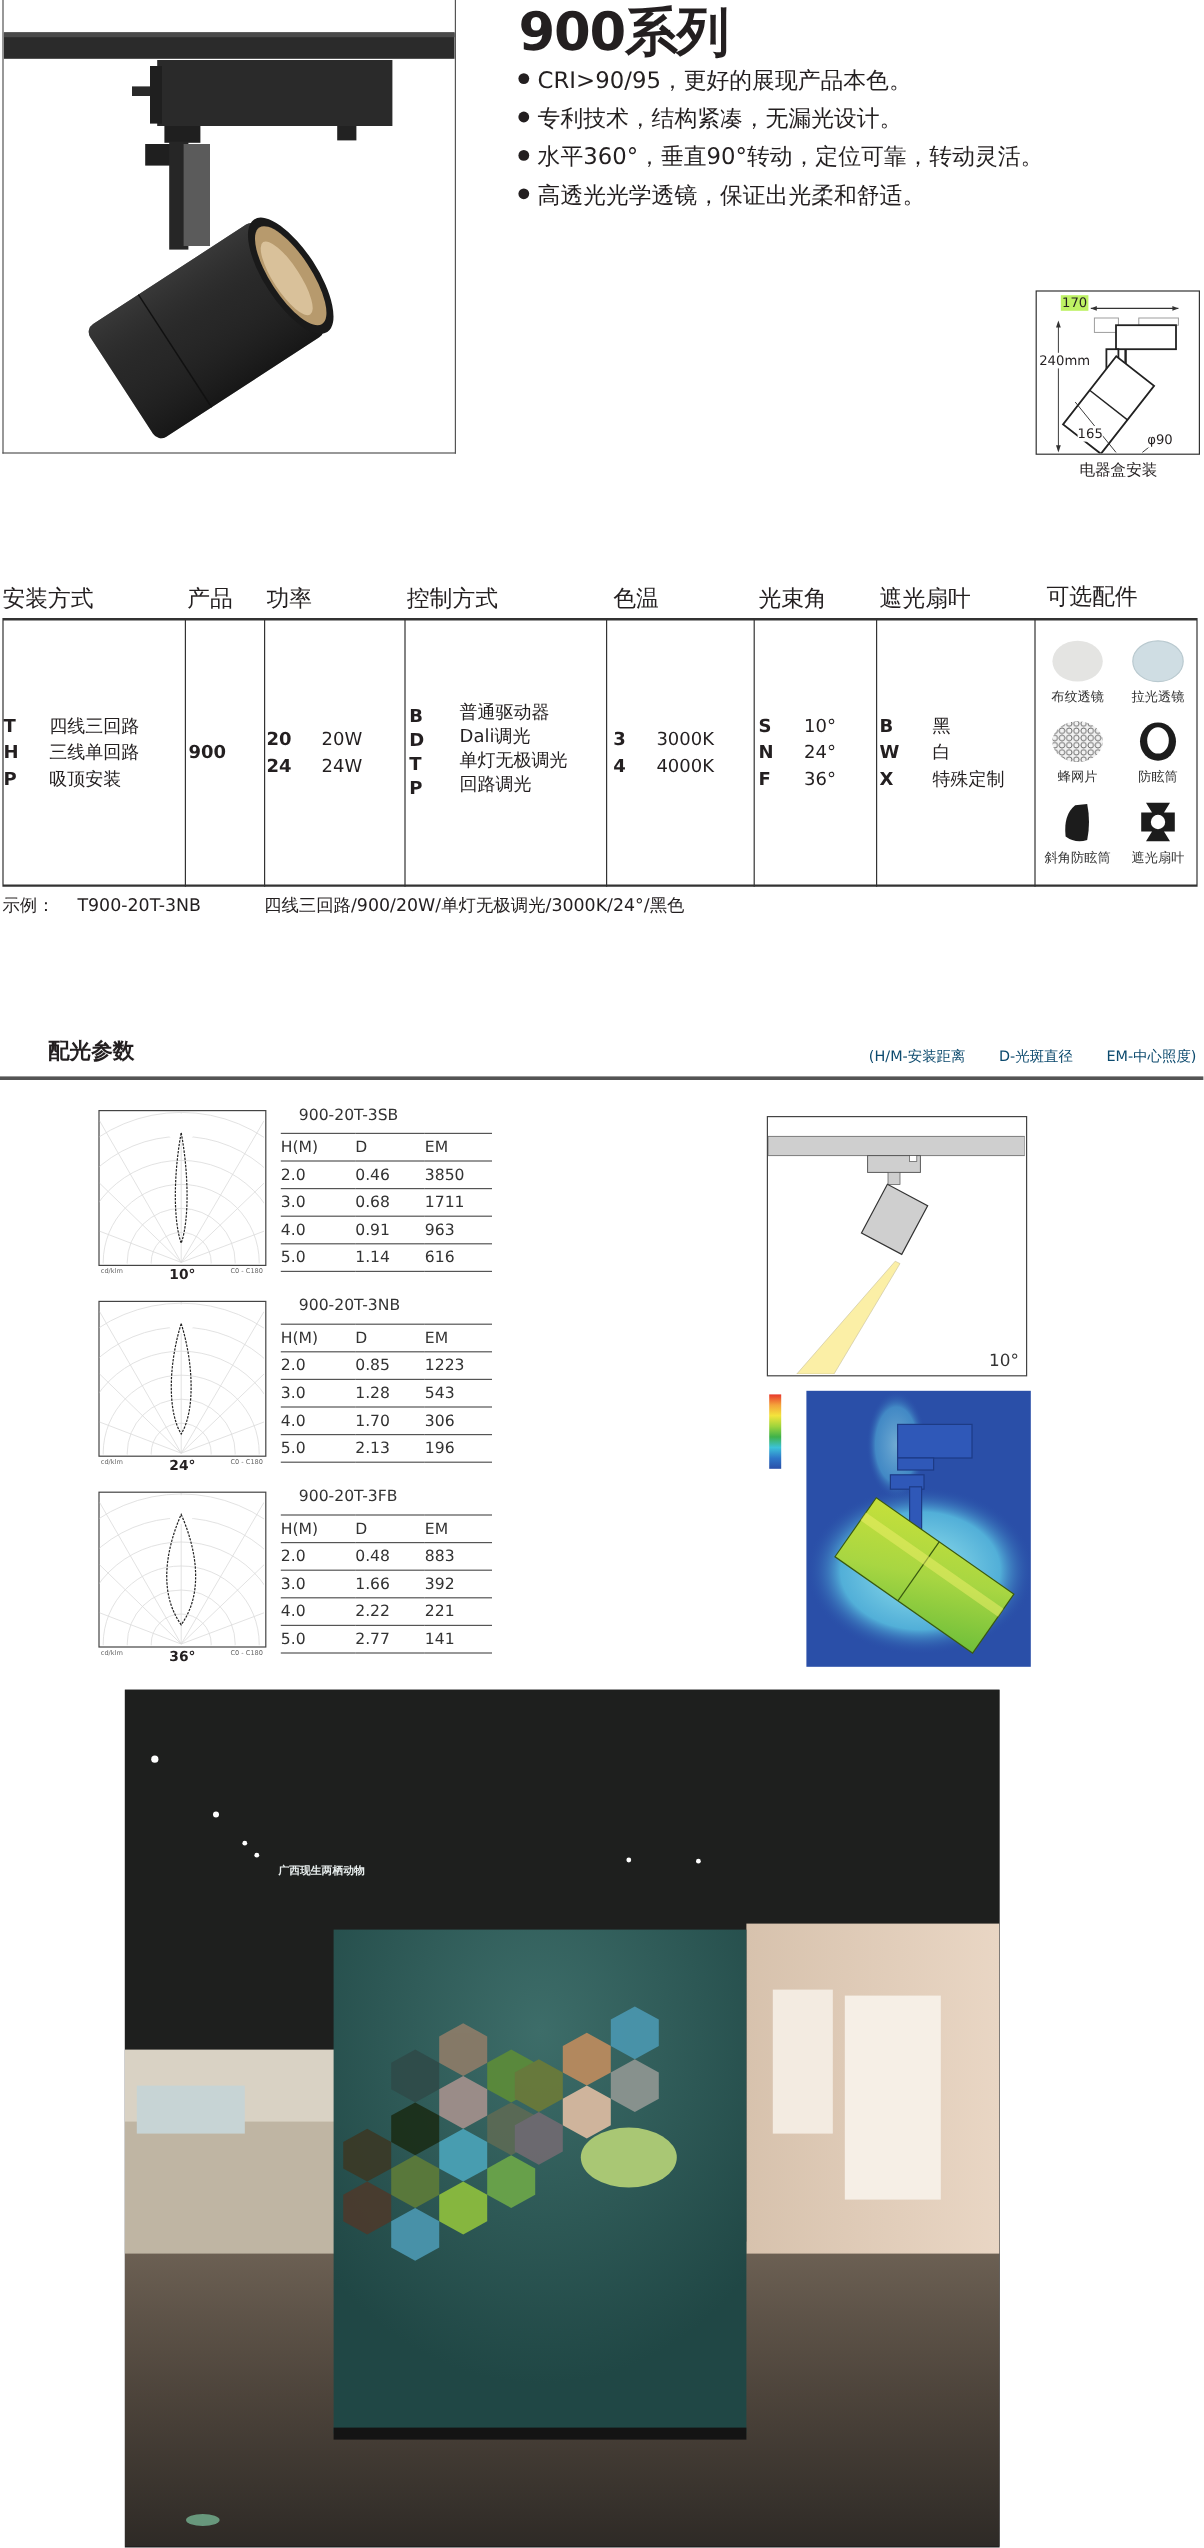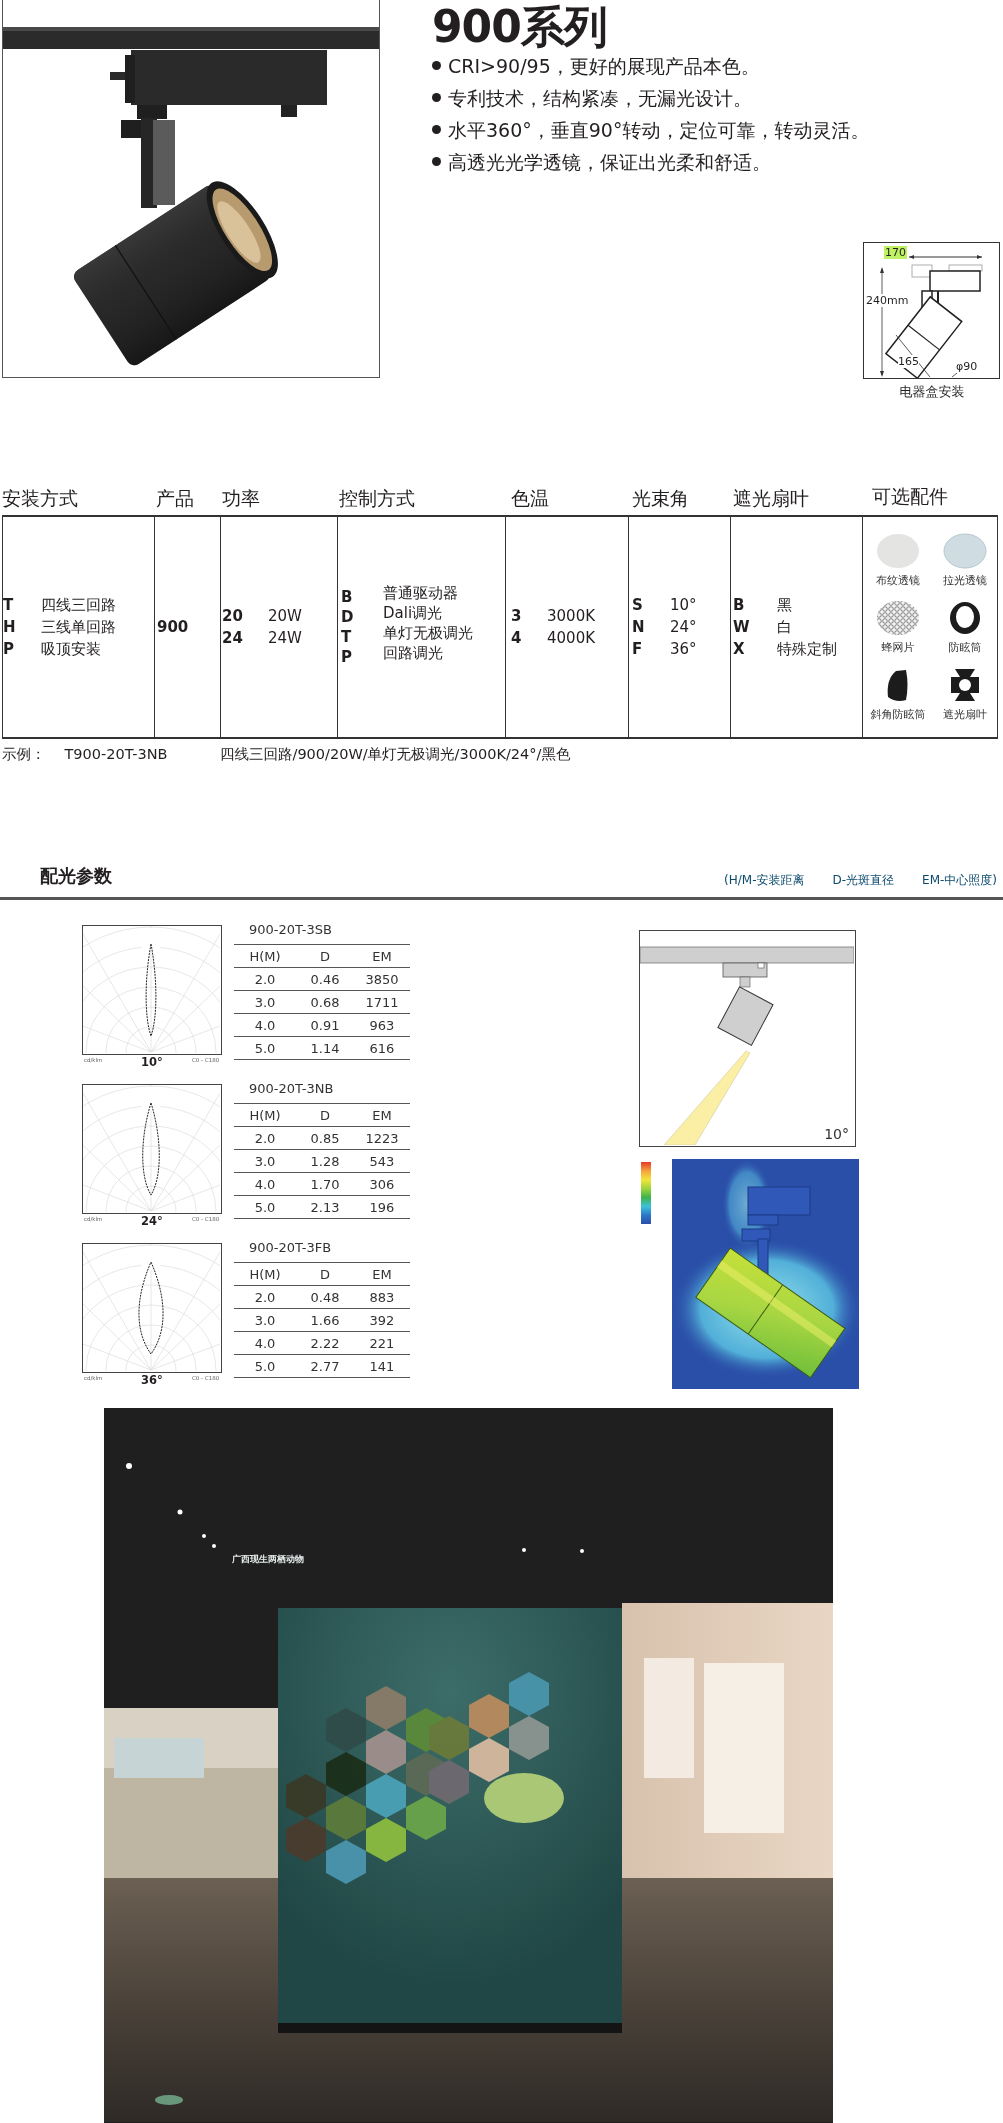--- a/index.html
+++ b/index.html
@@ -32,21 +32,21 @@
   #sec-title { left:40px; top:864px; font-size:18px; font-weight:bold; }
   #sec-legend { right:6px; top:872px; font-size:12px; color:#0c4a6e; white-space:nowrap; }
   #sec-legend span { margin-left:28px; }
   #sec-rule { left:0; top:897px; width:1003px; height:3px; background:#555; }
 
   .polar { width:140px; height:130px; border:1.5px solid #444; background:#fff; box-sizing:border-box; }
   .polar-angle { width:140px; text-align:center; font-size:11.5px; font-weight:bold; }
   .polar-unit { font-size:5.5px; color:#666; }
   .pt-model { font-size:13px; color:#333; }
   .pt { border-collapse:collapse; font-size:13px; color:#333; }
-  .pt td { height:22px; text-align:center; padding:0; border-bottom:1.6px solid #555; }
+  .pt td { height:22px; text-align:left; padding:0; border-bottom:1.6px solid #555; }
   .pt tr:first-child td { border-top:1.6px solid #555; }
   .pt td.c1 { width:62px; } .pt td.c2 { width:58px; } .pt td.c3 { width:56px; }
 
   #beam-box { left:639px; top:930px; width:217px; height:217px; border:1.5px solid #444; box-sizing:border-box; background:#fff; overflow:hidden; }
   #beam-angle { right:6px; bottom:4px; font-size:14px; color:#333; }
   #thermal { left:672px; top:1159px; width:187px; height:230px; background:#2a4fa8; overflow:hidden; }
   #thermal-legend { left:641px; top:1162px; width:10px; height:62px;
      background:linear-gradient(to bottom,#e8382c,#f4a33a,#f3e43c,#9fd43c,#3fb24a,#3cc2d9,#2e77c9,#2a4fa8); }
 
   

